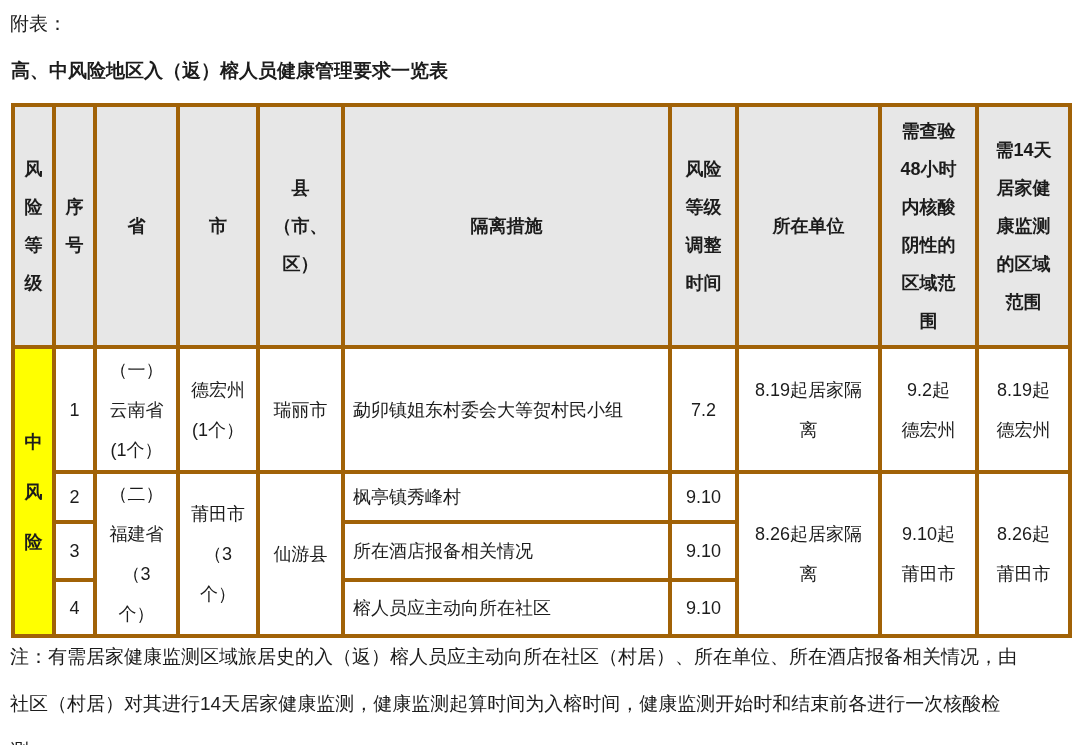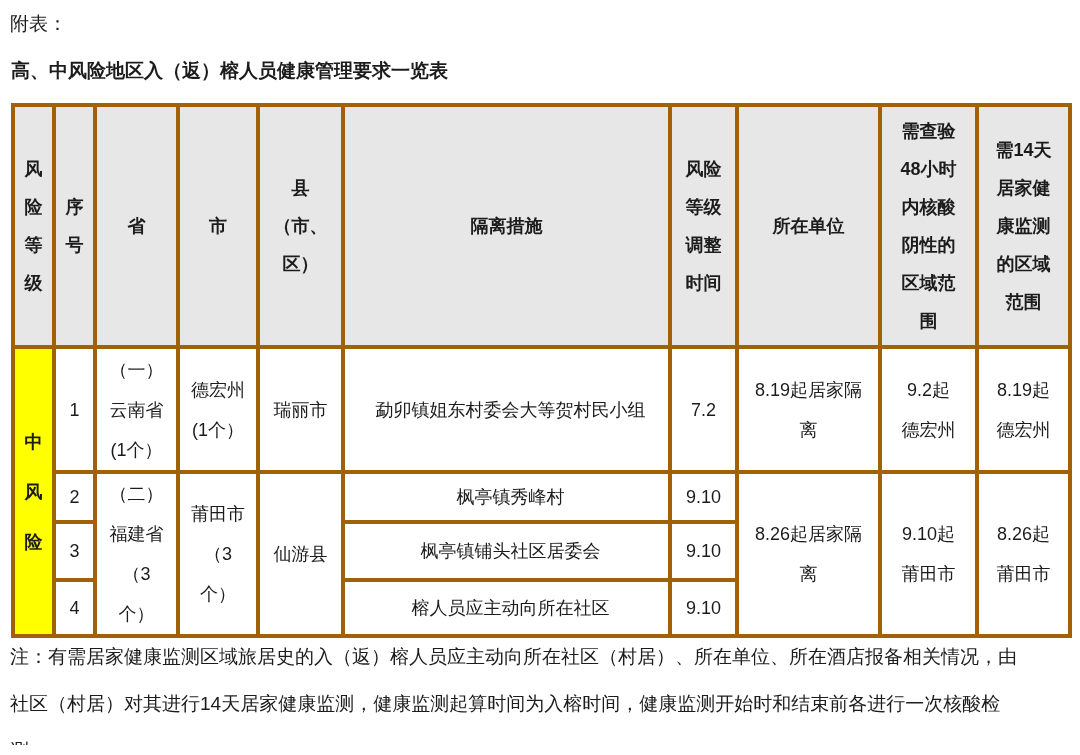--- a/index.html
+++ b/index.html
@@ -41,21 +41,21 @@
     font-weight: bold;
     line-height: 38px;
   }
   .risk-table td { line-height: 40px; }
   td.risk-level-cell {
     background: #ffff00;
     font-weight: bold;
     line-height: 50px;
   }
   td.area-cell {
-    text-align: center;
+    text-align: left;
     padding-left: 8px;
   }
   .note {
     position: absolute; left: 10px; top: 633px; width: 1064px;
     font-size: 19px; line-height: 47px;
     white-space: pre-line;
   }
 </style>
 </head>
 <body>
@@ -144,21 +144,21 @@
       <td>9.10</td>
       <td rowspan="3">8.26起居家隔
 离</td>
       <td rowspan="3">9.10起
 莆田市</td>
       <td rowspan="3">8.26起
 莆田市</td>
     </tr>
     <tr style="height:55px">
       <td>3</td>
-      <td class="area-cell">枫亭镇铺头社区居委会</td>
+      <td class="area-cell">所在酒店报备相关情况</td>
       <td>9.10</td>
     </tr>
     <tr style="height:53px">
       <td>4</td>
       <td class="area-cell">榕人员应主动向所在社区</td>
       <td>9.10</td>
     </tr>
   </tbody>
     </table>
 

